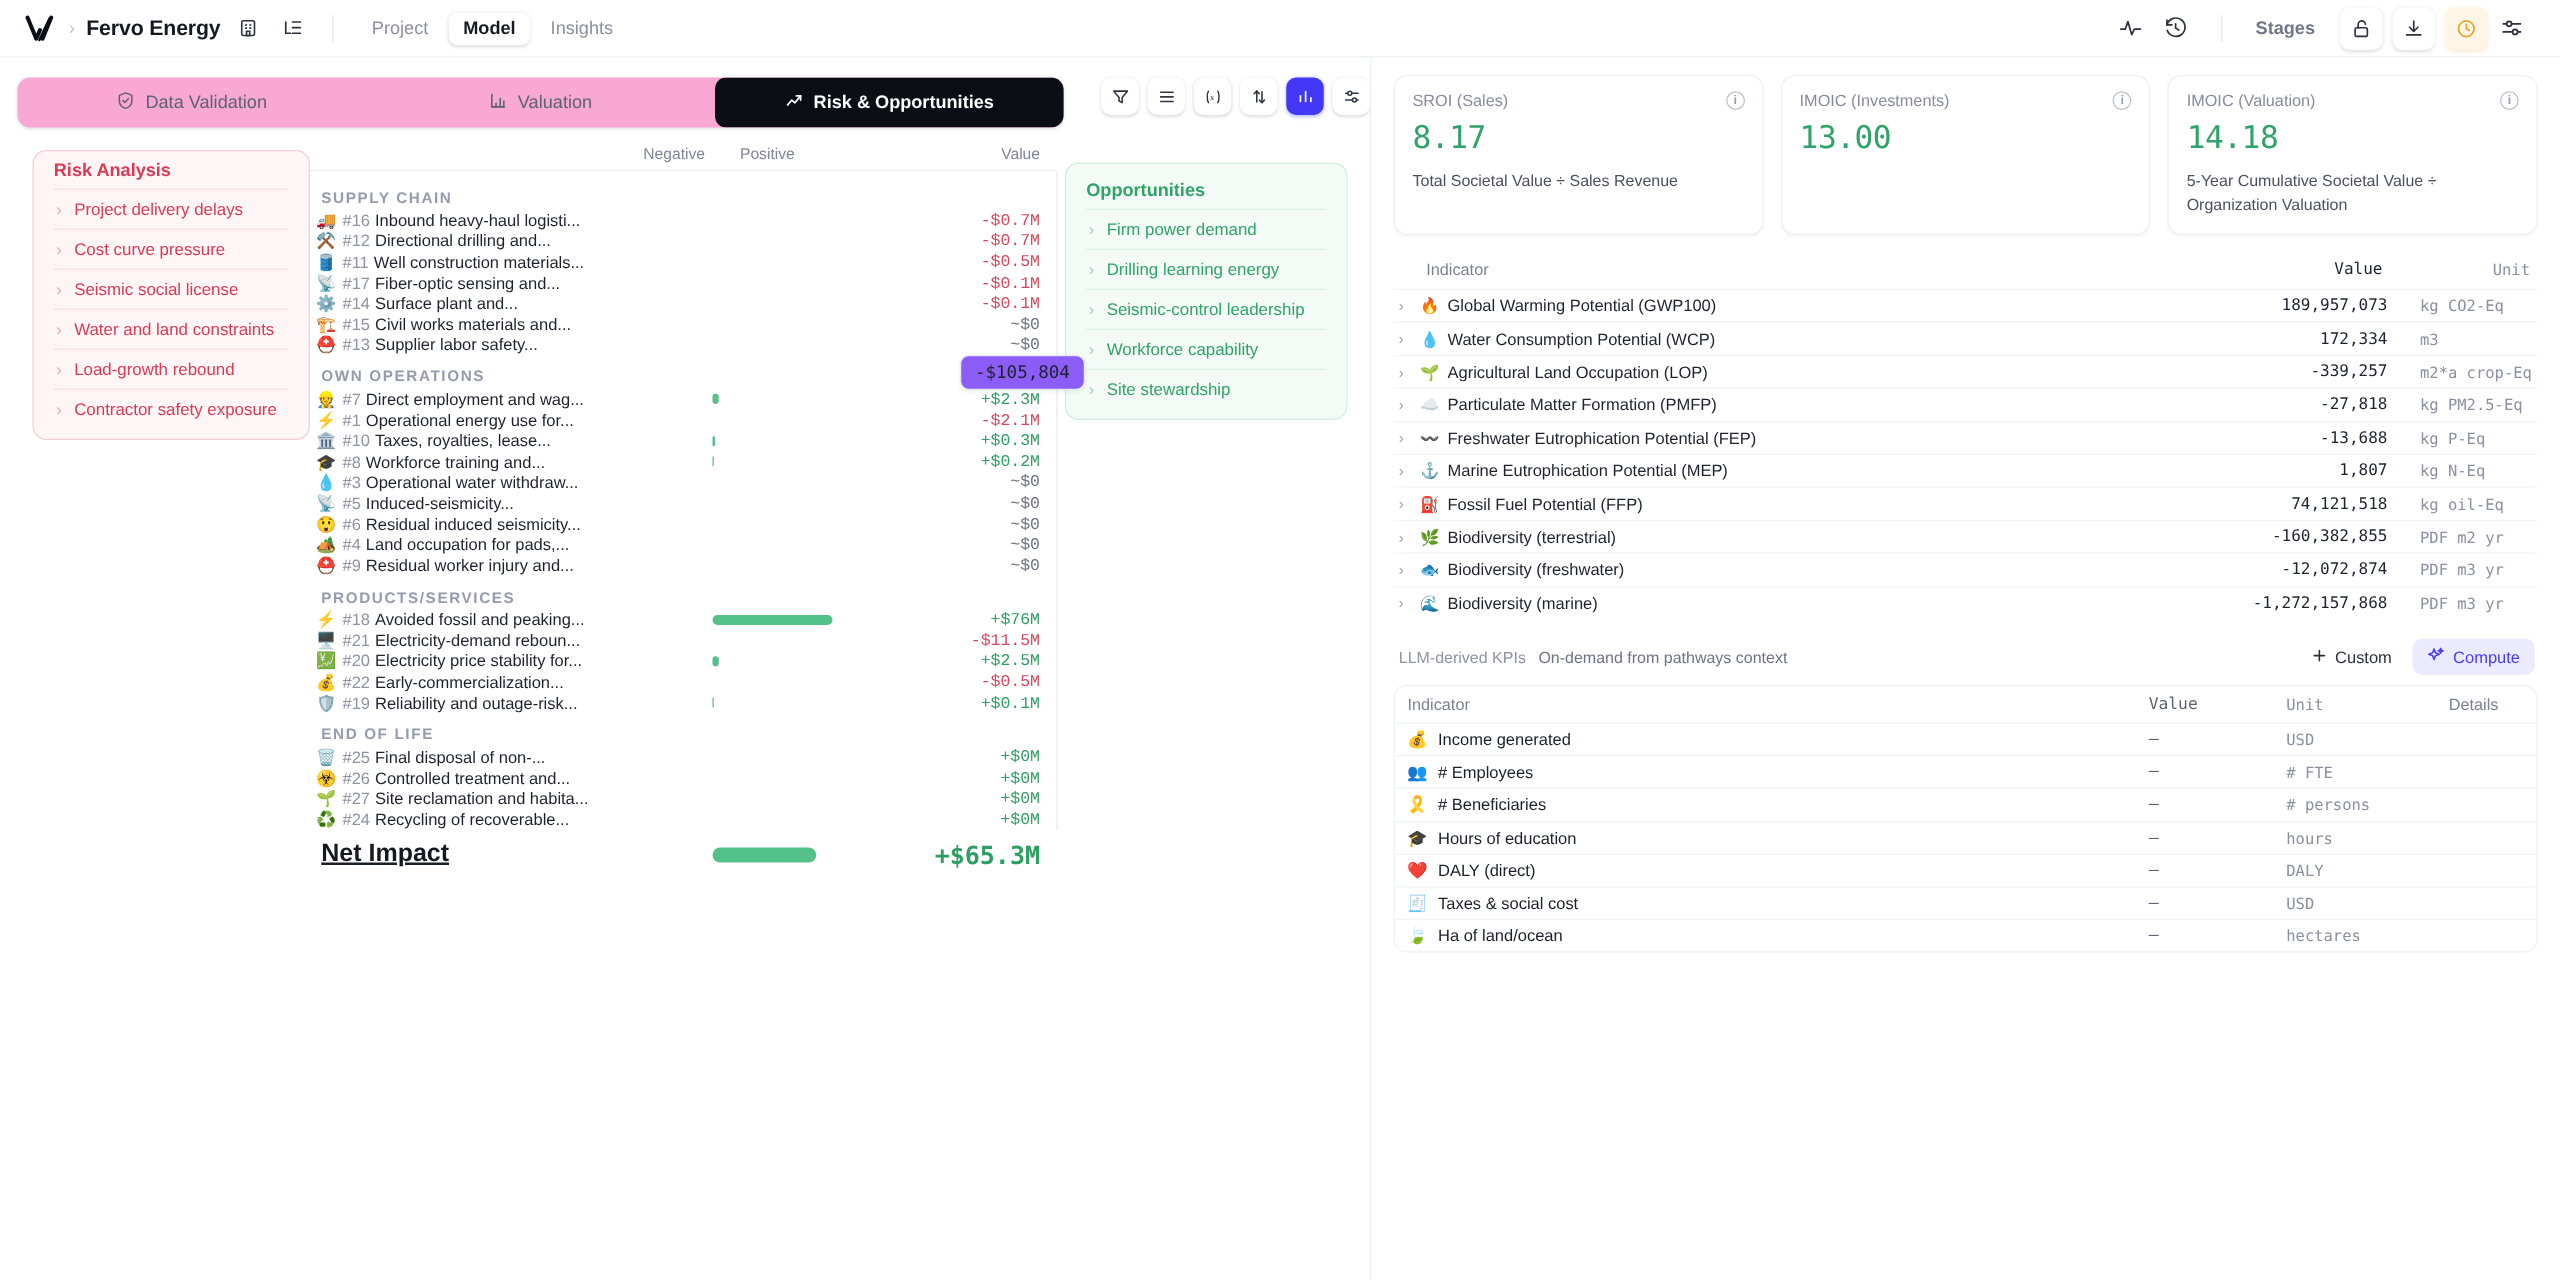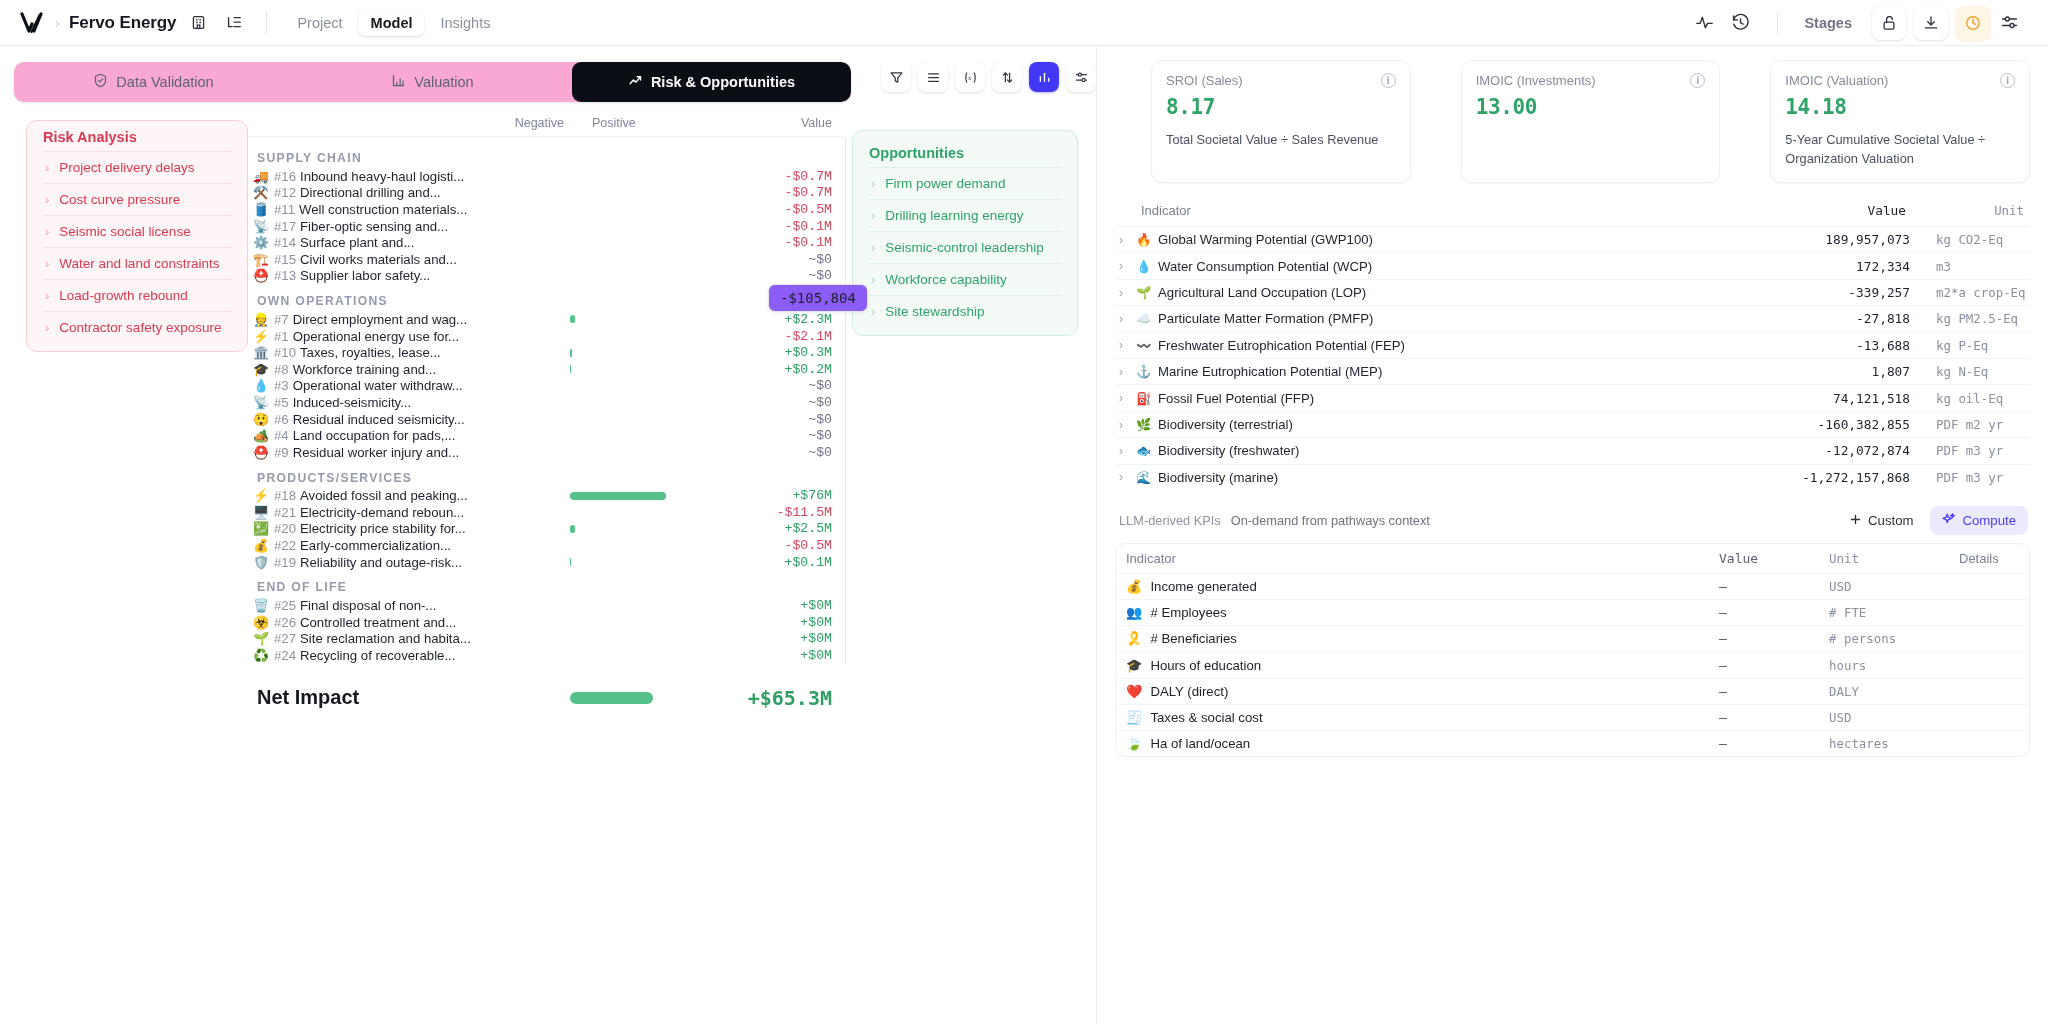--- a/index.html
+++ b/index.html
@@ -100,21 +100,21 @@
   .v-neg { color: #d4495f; }
   .v-pos { color: #2f9e63; }
   .v-zero { color: #6b7180; }
   .tooltip {
     position: absolute; left: 520px; top: 182px;
     background: #8b5cf6; border: 1px solid #e6e8ee; border-radius: 7px;
     padding: 5px 11px; font-size: 14px; color: #1d222e;
     font-family: "DejaVu Sans Mono", monospace; z-index: 7;
     box-shadow: 0 1px 4px rgba(20,24,34,.07);
   }
-  .netrow { display:flex; align-items:center; height: 40px; margin-top: 14px; position: relative; }
+  .netrow { display:flex; align-items:center; height: 40px; position: relative; text-decoration: underline; }
   .net-lbl { font-size: 20px; font-weight: 700; margin-left: 9px; color:#151922; }
   .net-bar { position:absolute; left: 322px; top:50%; transform:translateY(-50%); height: 12px; border-radius:6px; background:#54c08a; }
   .net-val { position:absolute; right: 12px; font-size: 20px; font-weight: 700; color:#2f9e63; font-family:"DejaVu Sans Mono", monospace; }
 
   
   .oppcol { width: 244px; flex: 0 0 244px; padding: 28px 18px 0 0; }
   .oppcard { border: 1px solid #cfeedd; background: #f4fbf7; border-radius: 11px; padding: 14px 16px 8px 16px; }
   .opp-h { color: #2fa368; font-weight: 700; font-size: 14.5px; margin-bottom: 6px; }
   .opp-item {
     display:flex; align-items:center; gap:10px; padding: 8px 2px;
@@ -124,27 +124,27 @@
   .chev-g { color:#9ed4b7; font-size:13px; line-height:1; }
 
   
   .rightpanel {
     flex: 1; border-left: 1px solid #eceef2; background: #fff;
     padding: 14px 18px 0 18px; min-width:0; overflow:hidden;
   }
   .kpi-row { display: flex; gap: 14px; }
   .kpi {
     flex: 1; border: 1px solid #eef0f4; border-radius: 11px; padding: 12px 14px 14px 14px;
-    background: #fff; box-shadow: 0 1px 2px rgba(20,24,34,.04); margin-left: 36px;
+    background: #fff; box-shadow: 0 1px 2px rgba(20,24,34,.04);
   }
   .kpi-top { display: flex; align-items: center; }
   .kpi-t { font-size: 13px; color: #868c9c; }
   .info-i { margin-left: auto; width: 15px; height: 15px; border-radius: 50%; border: 1.3px solid #b9bfcc;
      color:#99a0ae; font-size: 10px; display:flex; align-items:center; justify-content:center; font-weight:700; }
-  .kpi-v { font-size: 21px; font-weight: 700; color: #2fa368; margin: 7px 0 12px 0; font-family:"DejaVu Sans Mono", monospace; letter-spacing:-0.4px;}
+  .kpi-v { font-size: 25px; font-weight: 400; color: #2fa368; margin: 7px 0 12px 0; font-family:"DejaVu Sans Mono", monospace; letter-spacing:-0.4px;}
   .kpi-s { font-size: 12.8px; color: #4a5060; line-height: 1.45; }
 
   .tbl { margin-top: 14px; }
   .tbl-head { display: flex; font-size: 13px; color: #7b8192; padding: 6px 4px 8px 4px; }
   .tbl-row { display: flex; align-items: center; height: 26.4px; border-top: 1px solid #f1f3f6; font-size: 13.2px; }
   .c-ind { flex: 1; display: flex; align-items: center; gap: 7px; min-width:0; padding-left: 4px; }
   .c-ind .tchev { color: #9aa0ae; font-size: 12px; width:10px; }
   .c-ind .temoji { font-size: 12.5px; width: 15px; text-align:center;}
   .c-ind .tname { color: #1d222e; white-space:nowrap; overflow:hidden; }
   .c-val { width: 150px; text-align: right; font-family: "DejaVu Sans Mono", monospace; color: #1d222e; font-size:12.8px; }

